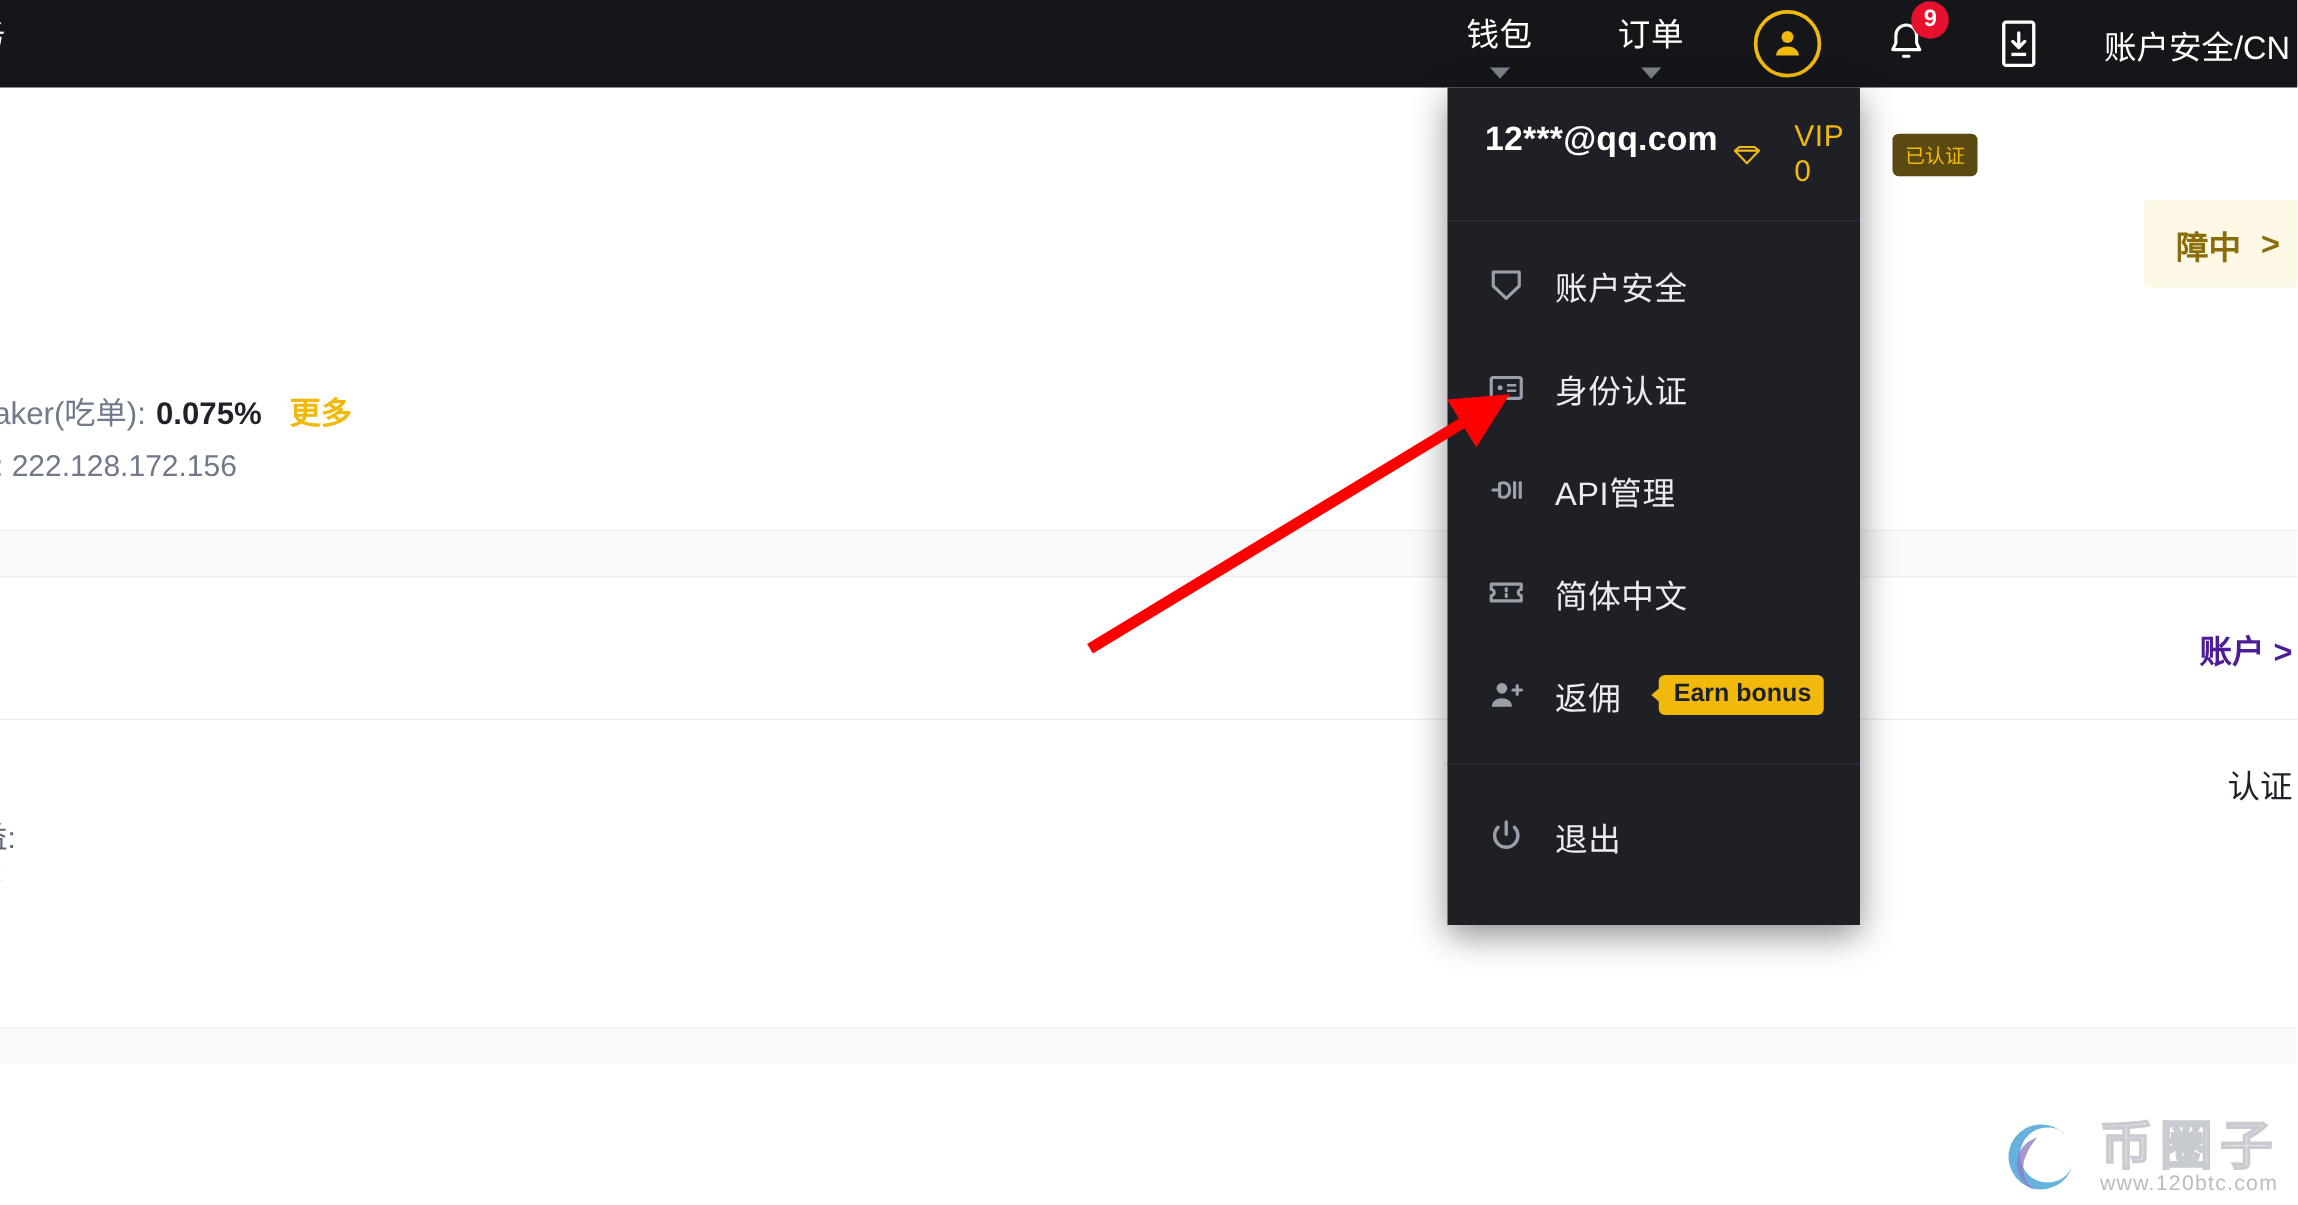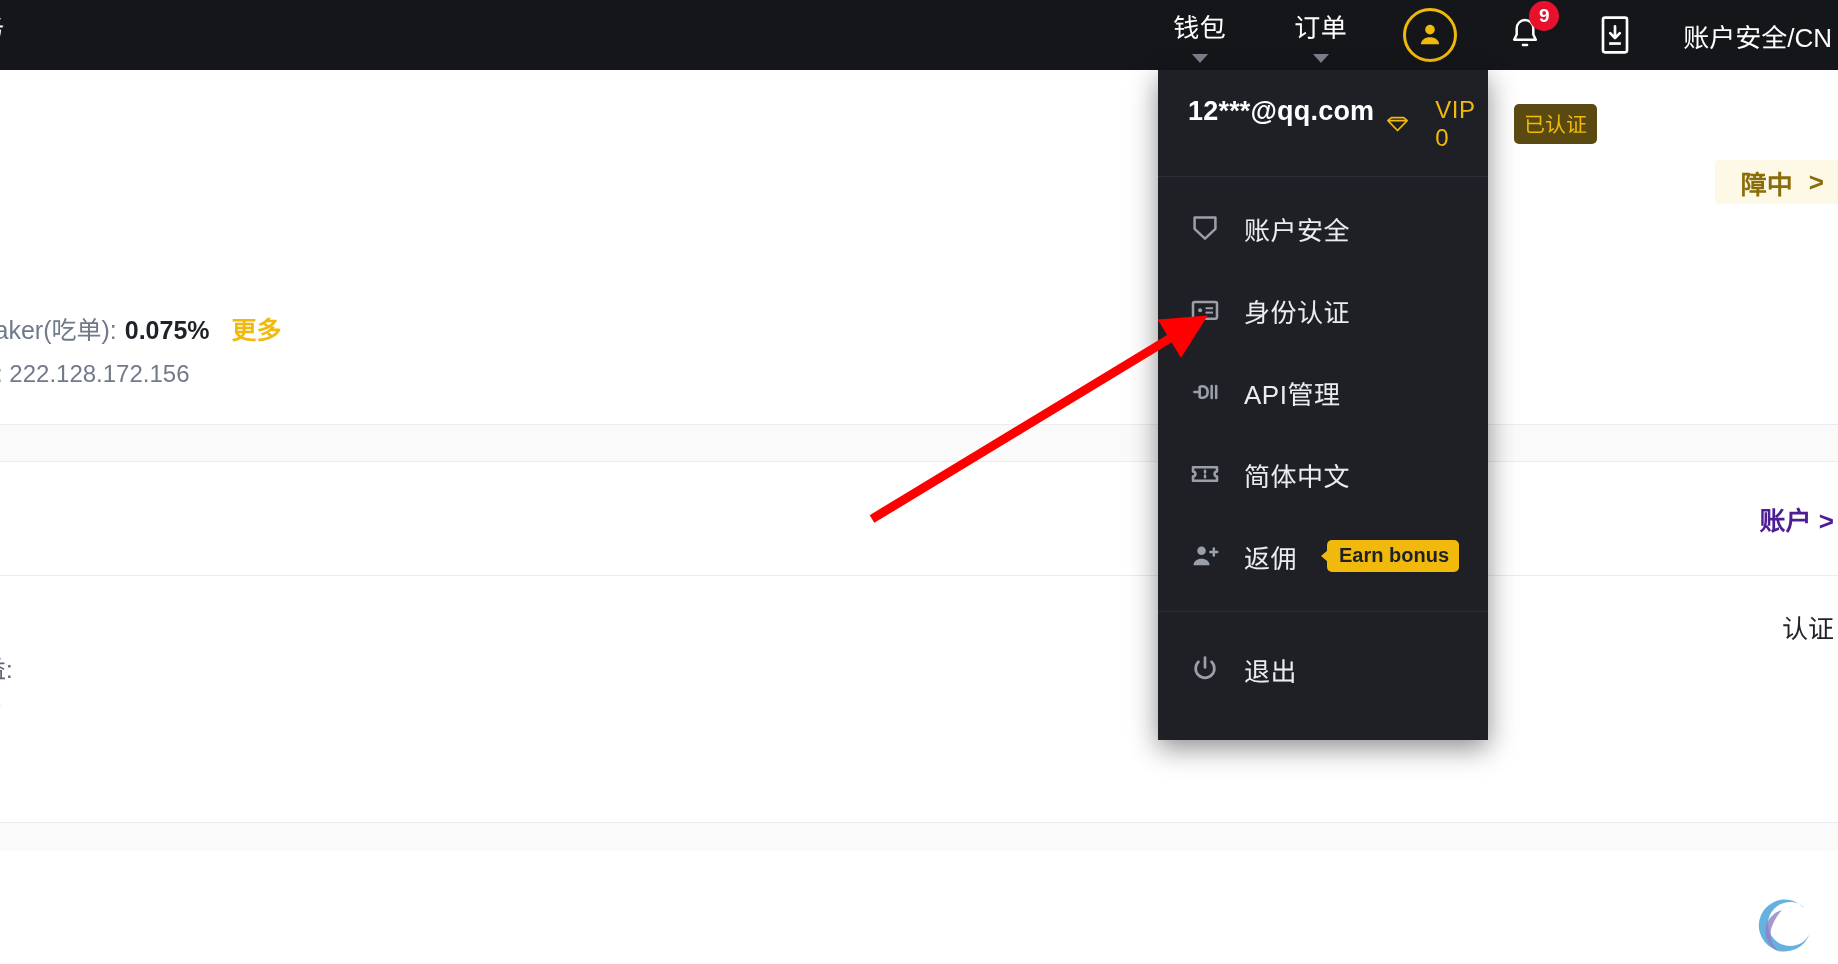--- a/index.html
+++ b/index.html
@@ -163,21 +163,21 @@
     position: absolute;
     left: 0;
     width: 1838px;
     background: #fafafa;
   }
 
   .bg-right-pill {
     position: absolute;
     right: 0;
     top: 160px;
-    height: 44px;
+    height: 70px;
     background: #fdf9e6;
     display: flex;
     align-items: center;
     padding: 0 14px 0 26px;
     box-sizing: border-box;
     color: #8a6d0b;
     font-size: 26px;
     font-weight: 700;
     white-space: nowrap;
     gap: 16px;
@@ -253,21 +253,21 @@
   }
   .dd-vip-text {
     color: #f0b90b;
     font-size: 24px;
     font-weight: 400;
     letter-spacing: 0.5px;
   }
   .dd-verified-badge {
     background: #5a4a12;
     color: #f0b90b;
-    font-size: 21px;
+    font-size: 16px;
     padding: 4px 10px 6px 10px;
     border-radius: 5px;
     margin-left: 6px;
     white-space: nowrap;
   }
   .chev-right {
     color: #ffffff;
     font-size: 36px;
     line-height: 1;
     font-weight: 300;
@@ -536,15 +536,19 @@
       </marker>
     </defs>
     <line x1="872" y1="519" x2="1197" y2="322" stroke="#ff0000" stroke-width="9" marker-end="url(#redhead)"></line>
   </svg>
 
   <div class="watermark">
     <svg width="72" height="72" viewBox="0 0 72 72">
       <path d="M52 18a26 26 0 1 0 6 24c-3 9-11 14-20 14a22 22 0 0 1 0-44c6 0 11 2 14 6z" fill="#4ba3d8" opacity="0.85"></path>
       <path d="M30 20a22 22 0 0 0-2 42c-9-6-12-18-7-28 3-7 6-11 9-14z" fill="#8f7fc4" opacity="0.8"></path>
     </svg>
+    <div class="wm-text">
+      <div class="wm-cn">币圈子</div>
+      <div class="wm-url">www.120btc.com</div>
+    </div>
   </div>
 
 </div>
 
 </body></html>

